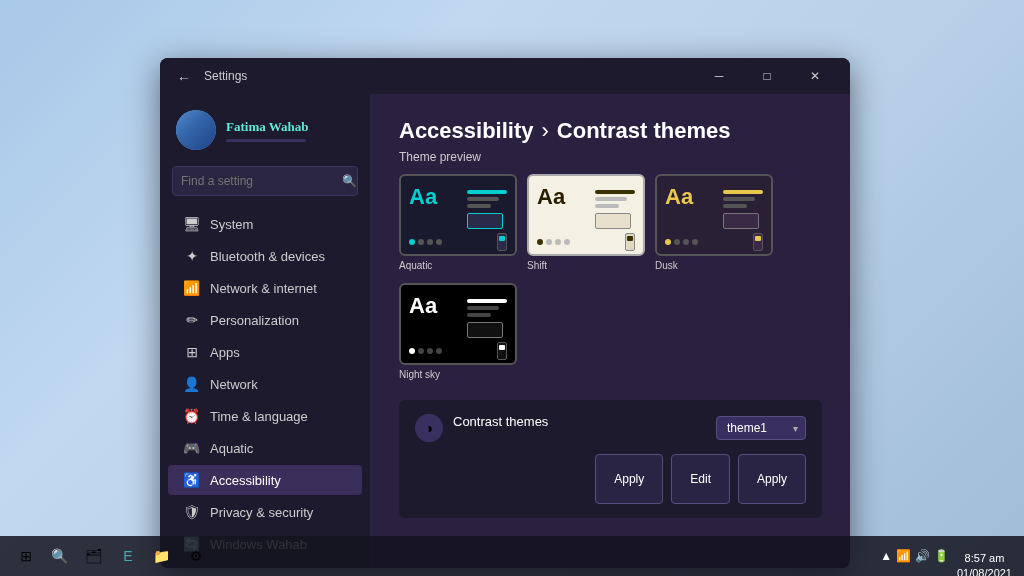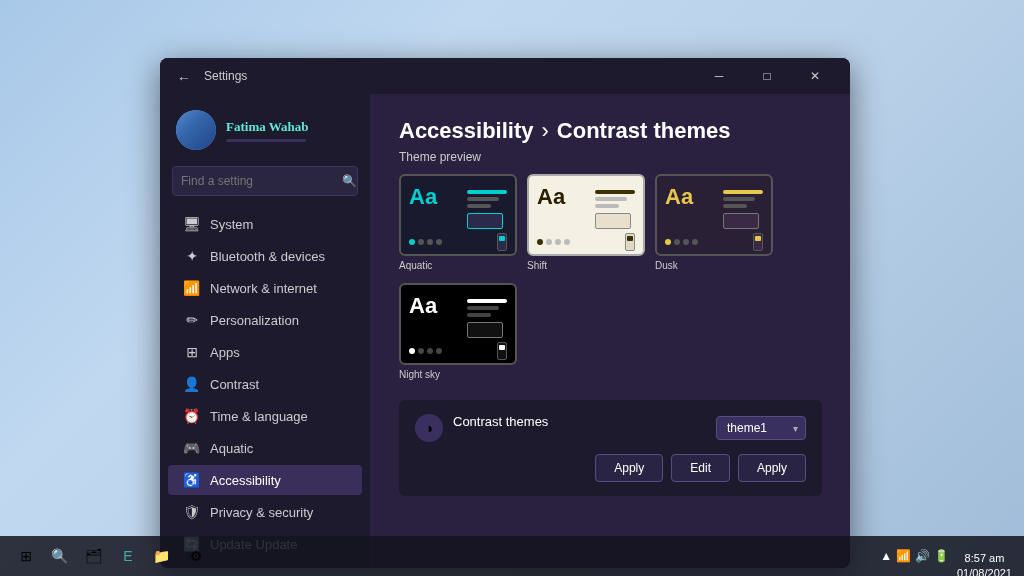--- a/index.html
+++ b/index.html
@@ -380,21 +380,21 @@
       font-size: 10px;
       pointer-events: none;
     }
 
     .contrast-actions {
       display: flex;
       justify-content: flex-end;
       gap: 8px;
     }
     .action-btn {
-      padding: 6px 18px;
+      padding: 17px 18px;
       border-radius: 4px;
       border: 1px solid #554e80;
       background: #2a2444;
       color: #fff;
       font-size: 12px;
       cursor: pointer;
     }
 
     
     .sidebar-divider {
@@ -463,41 +463,41 @@
         <div class="nav-item">
           <span class="nav-icon">✏</span>
           <span>Personalization</span>
         </div>
         <div class="nav-item">
           <span class="nav-icon">⊞</span>
           <span>Apps</span>
         </div>
         <div class="nav-item">
           <span class="nav-icon">👤</span>
-          <span>Contrast</span>
+          <span>Network</span>
         </div>
         <div class="nav-item">
           <span class="nav-icon">⏰</span>
           <span>Time &amp; language</span>
         </div>
         <div class="nav-item">
           <span class="nav-icon">🎮</span>
           <span>Aquatic</span>
         </div>
         <div class="nav-item active">
           <span class="nav-icon">♿</span>
           <span>Accessibility</span>
         </div>
         <div class="nav-item">
           <span class="nav-icon">🛡</span>
           <span>Privacy &amp; security</span>
         </div>
         <div class="nav-item">
           <span class="nav-icon">🔄</span>
-          <span>Update Update</span>
+          <span>Windows Wahab</span>
         </div>
       </div>
 
       <div class="sidebar-divider"></div>
 
       <div class="content">
 
         <div class="breadcrumb">
           <span class="breadcrumb-item">Accessibility</span>
           <span class="breadcrumb-sep">›</span>

